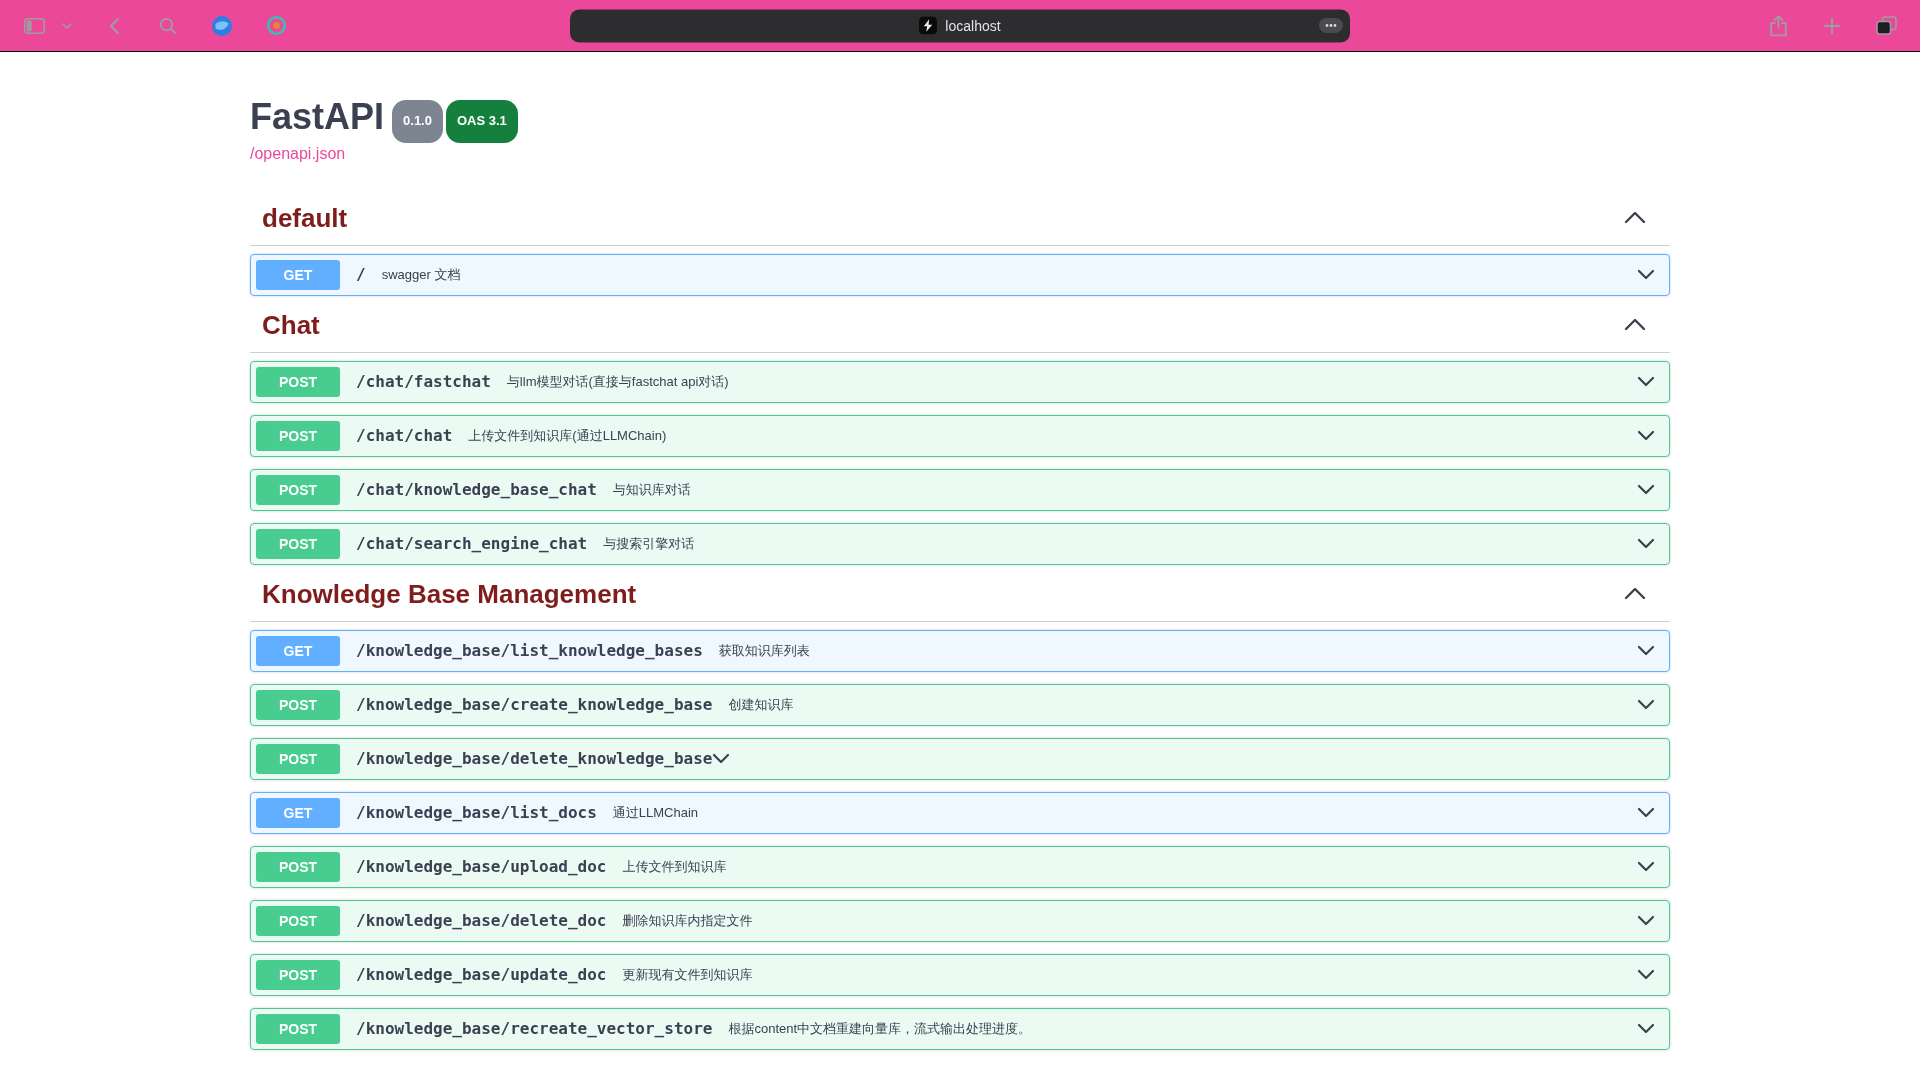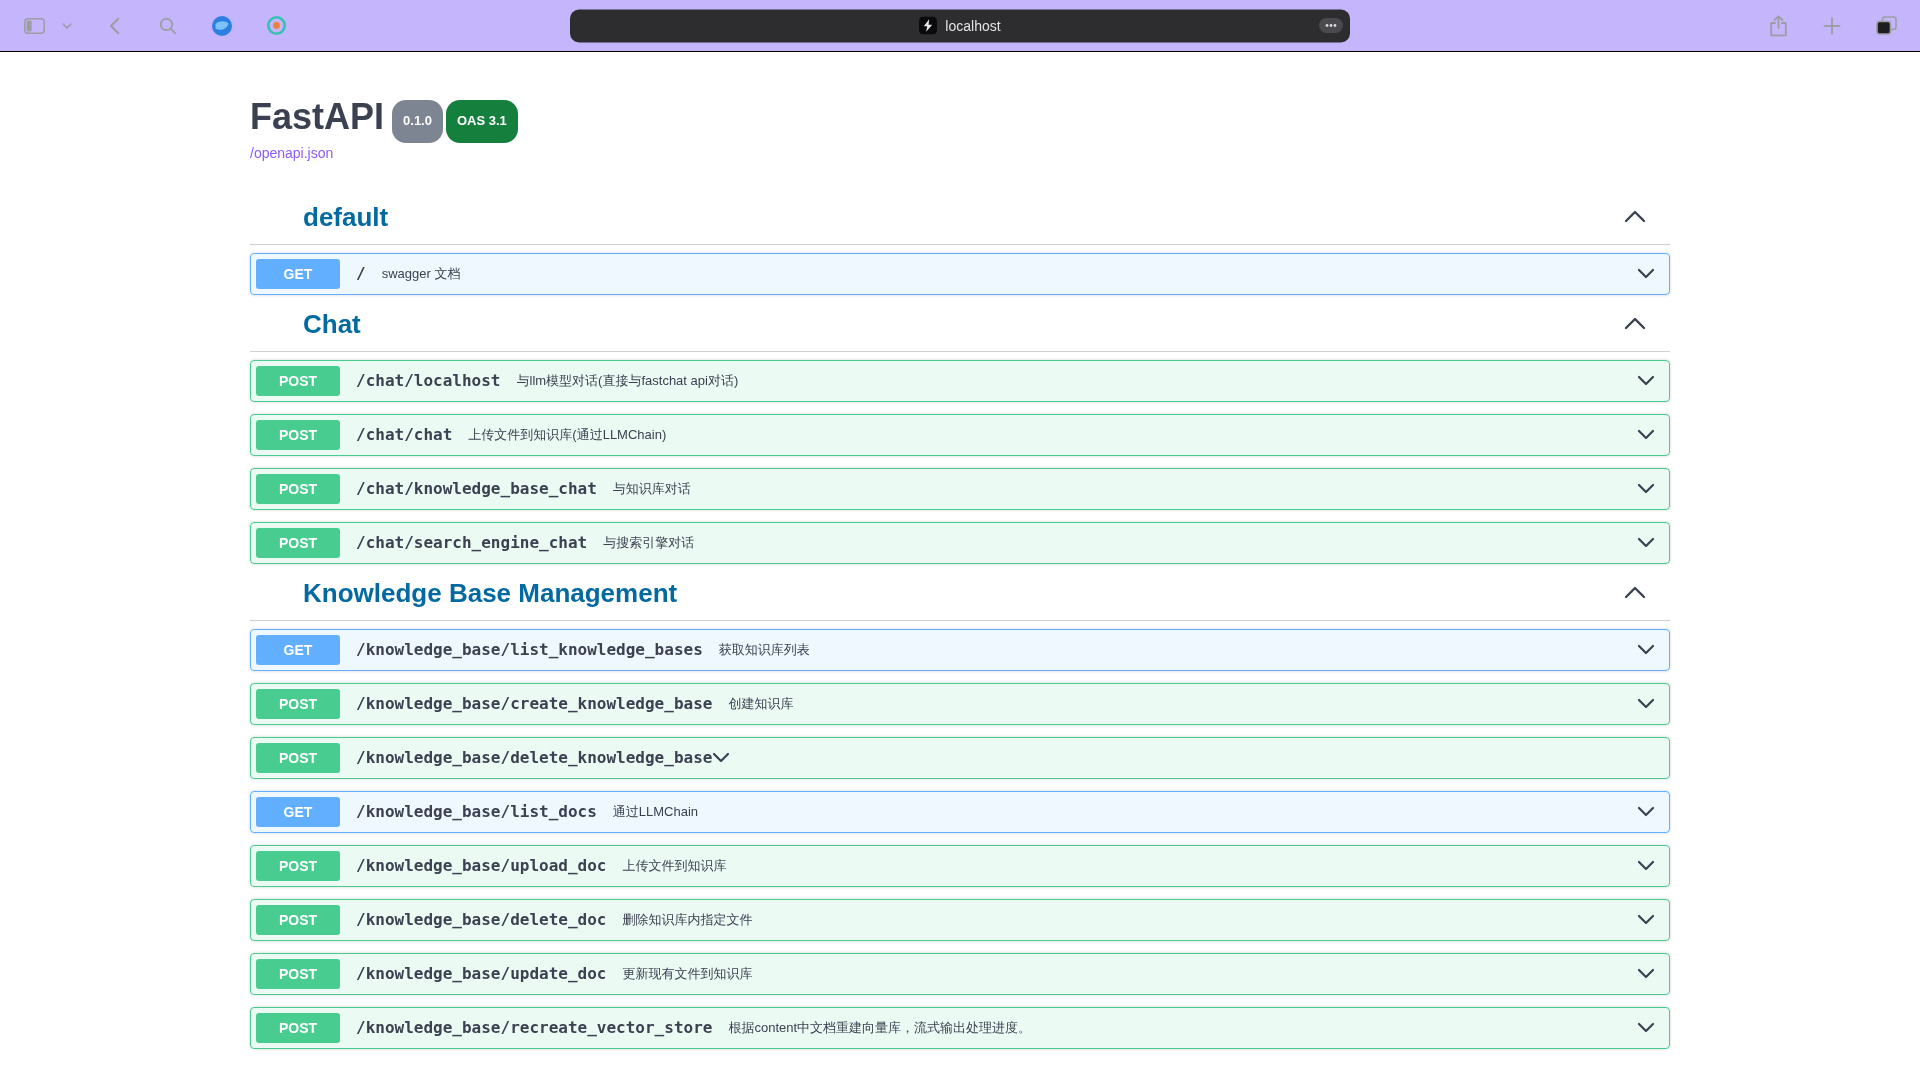--- a/index.html
+++ b/index.html
@@ -1,20 +1,20 @@
 <!DOCTYPE html>
 <html><head>
 <meta charset="utf-8">
 <style>
   * { margin:0; padding:0; box-sizing:border-box; }
   html,body { width:1920px; height:1080px; overflow:hidden; background:#fff;
     font-family:"Liberation Sans", sans-serif; }
 
   
-  .chrome { position:relative; height:52px; background:#c4b5fd;
+  .chrome { position:relative; height:52px; background:#ec4899;
     border-bottom:1px solid #000; display:flex; align-items:center; padding:9px 18px; }
   .chrome-left { display:flex; align-items:center; gap:8px; }
   .chrome-right { margin-left:auto; display:flex; align-items:center; gap:22px; }
   .icon-btn { background:none; border:none; display:flex; align-items:center;
     justify-content:center; width:32px; height:32px; border-radius:6px; cursor:pointer; }
   .icon-btn svg { display:block; }
   .gap-lg { margin-left:14px; }
 
   .addr-bar { position:absolute; left:50%; top:50%; transform:translate(-50%,-50%);
     width:780px; height:33px; background:#2d2d30; border-radius:9px;
@@ -27,26 +27,26 @@
   .page { height:1027px; background:#fff; overflow:hidden; }
   .container { width:1420px; margin:0 auto; }
 
   .info { margin:44px 0 40px; }
   .api-title { font-size:36px; line-height:1.15; font-weight:700; color:#3b4151; }
   .badge { display:inline-block; font-size:13px; font-weight:700; color:#fff;
     border-radius:14px; padding:13px 11px; vertical-align:top; position:relative;
     top:4px; margin-left:8px; line-height:1.3; }
   .badge.ver { background:#7d8492; }
   .badge.oas { background:#15803d; margin-left:3px; }
-  .spec-link { display:inline-block; margin-top:6px; font-size:14px; color:#8b5cf6;
+  .spec-link { display:inline-block; margin-top:6px; font-size:16px; color:#ec4899;
     text-decoration:none; cursor:pointer; }
 
   .tag-header { display:flex; align-items:center; margin-top:14px;
     padding:0 24px 12px 12px; border-bottom:1px solid rgba(59,65,81,.25); cursor:pointer; }
-  .tag-name { font-size:26px; line-height:30px; font-weight:700; color:#0369a1; flex:1;margin-left:41px; }
+  .tag-name { font-size:26px; line-height:30px; font-weight:700; color:#7f1d1d; flex:1; }
   .ops { padding-top:8px; }
 
   .opblock { display:flex; align-items:center; height:42px; margin-bottom:12px;
     border:1px solid; border-radius:4px; box-shadow:0 0 3px rgba(0,0,0,.19);
     padding:0 14px 0 5px; cursor:pointer; }
   .method { min-width:84px; text-align:center; padding:7px 0; border-radius:3px;
     color:#fff; font-weight:700; font-size:14px; }
   .path { margin-left:16px; font-family:"DejaVu Sans Mono", monospace;
     font-size:16px; font-weight:700; color:#3b4151; white-space:nowrap; }
   .desc { margin-left:16px; font-size:13px; color:#3b4151; flex:1;
@@ -168,21 +168,21 @@
       <span class="tag-name">Chat</span>
       <button class="chevron-btn">
         <svg width="22" height="13" viewBox="0 0 22 13">
           <polyline points="2,11 11,2 20,11" fill="none" stroke="#3b4151" stroke-width="2.4" stroke-linecap="round" stroke-linejoin="round"></polyline>
         </svg>
       </button>
     </h3>
     <div class="ops">
   <div class="opblock" style="background: rgba(73, 204, 144, 0.1); border-color: rgb(73, 204, 144);">
     <span class="method" style="background: rgb(73, 204, 144);">POST</span>
-    <span class="path">/chat/localhost</span>
+    <span class="path">/chat/fastchat</span>
     <span class="desc">与llm模型对话(直接与fastchat api对话)</span>
     <button class="chevron-btn">
       <svg width="18" height="11" viewBox="0 0 18 11">
         <polyline points="2,2 9,9 16,2" fill="none" stroke="#3b4151" stroke-width="2.2" stroke-linecap="round" stroke-linejoin="round"></polyline>
       </svg>
     </button>
   </div>
 
   <div class="opblock" style="background: rgba(73, 204, 144, 0.1); border-color: rgb(73, 204, 144);">
     <span class="method" style="background: rgb(73, 204, 144);">POST</span>

